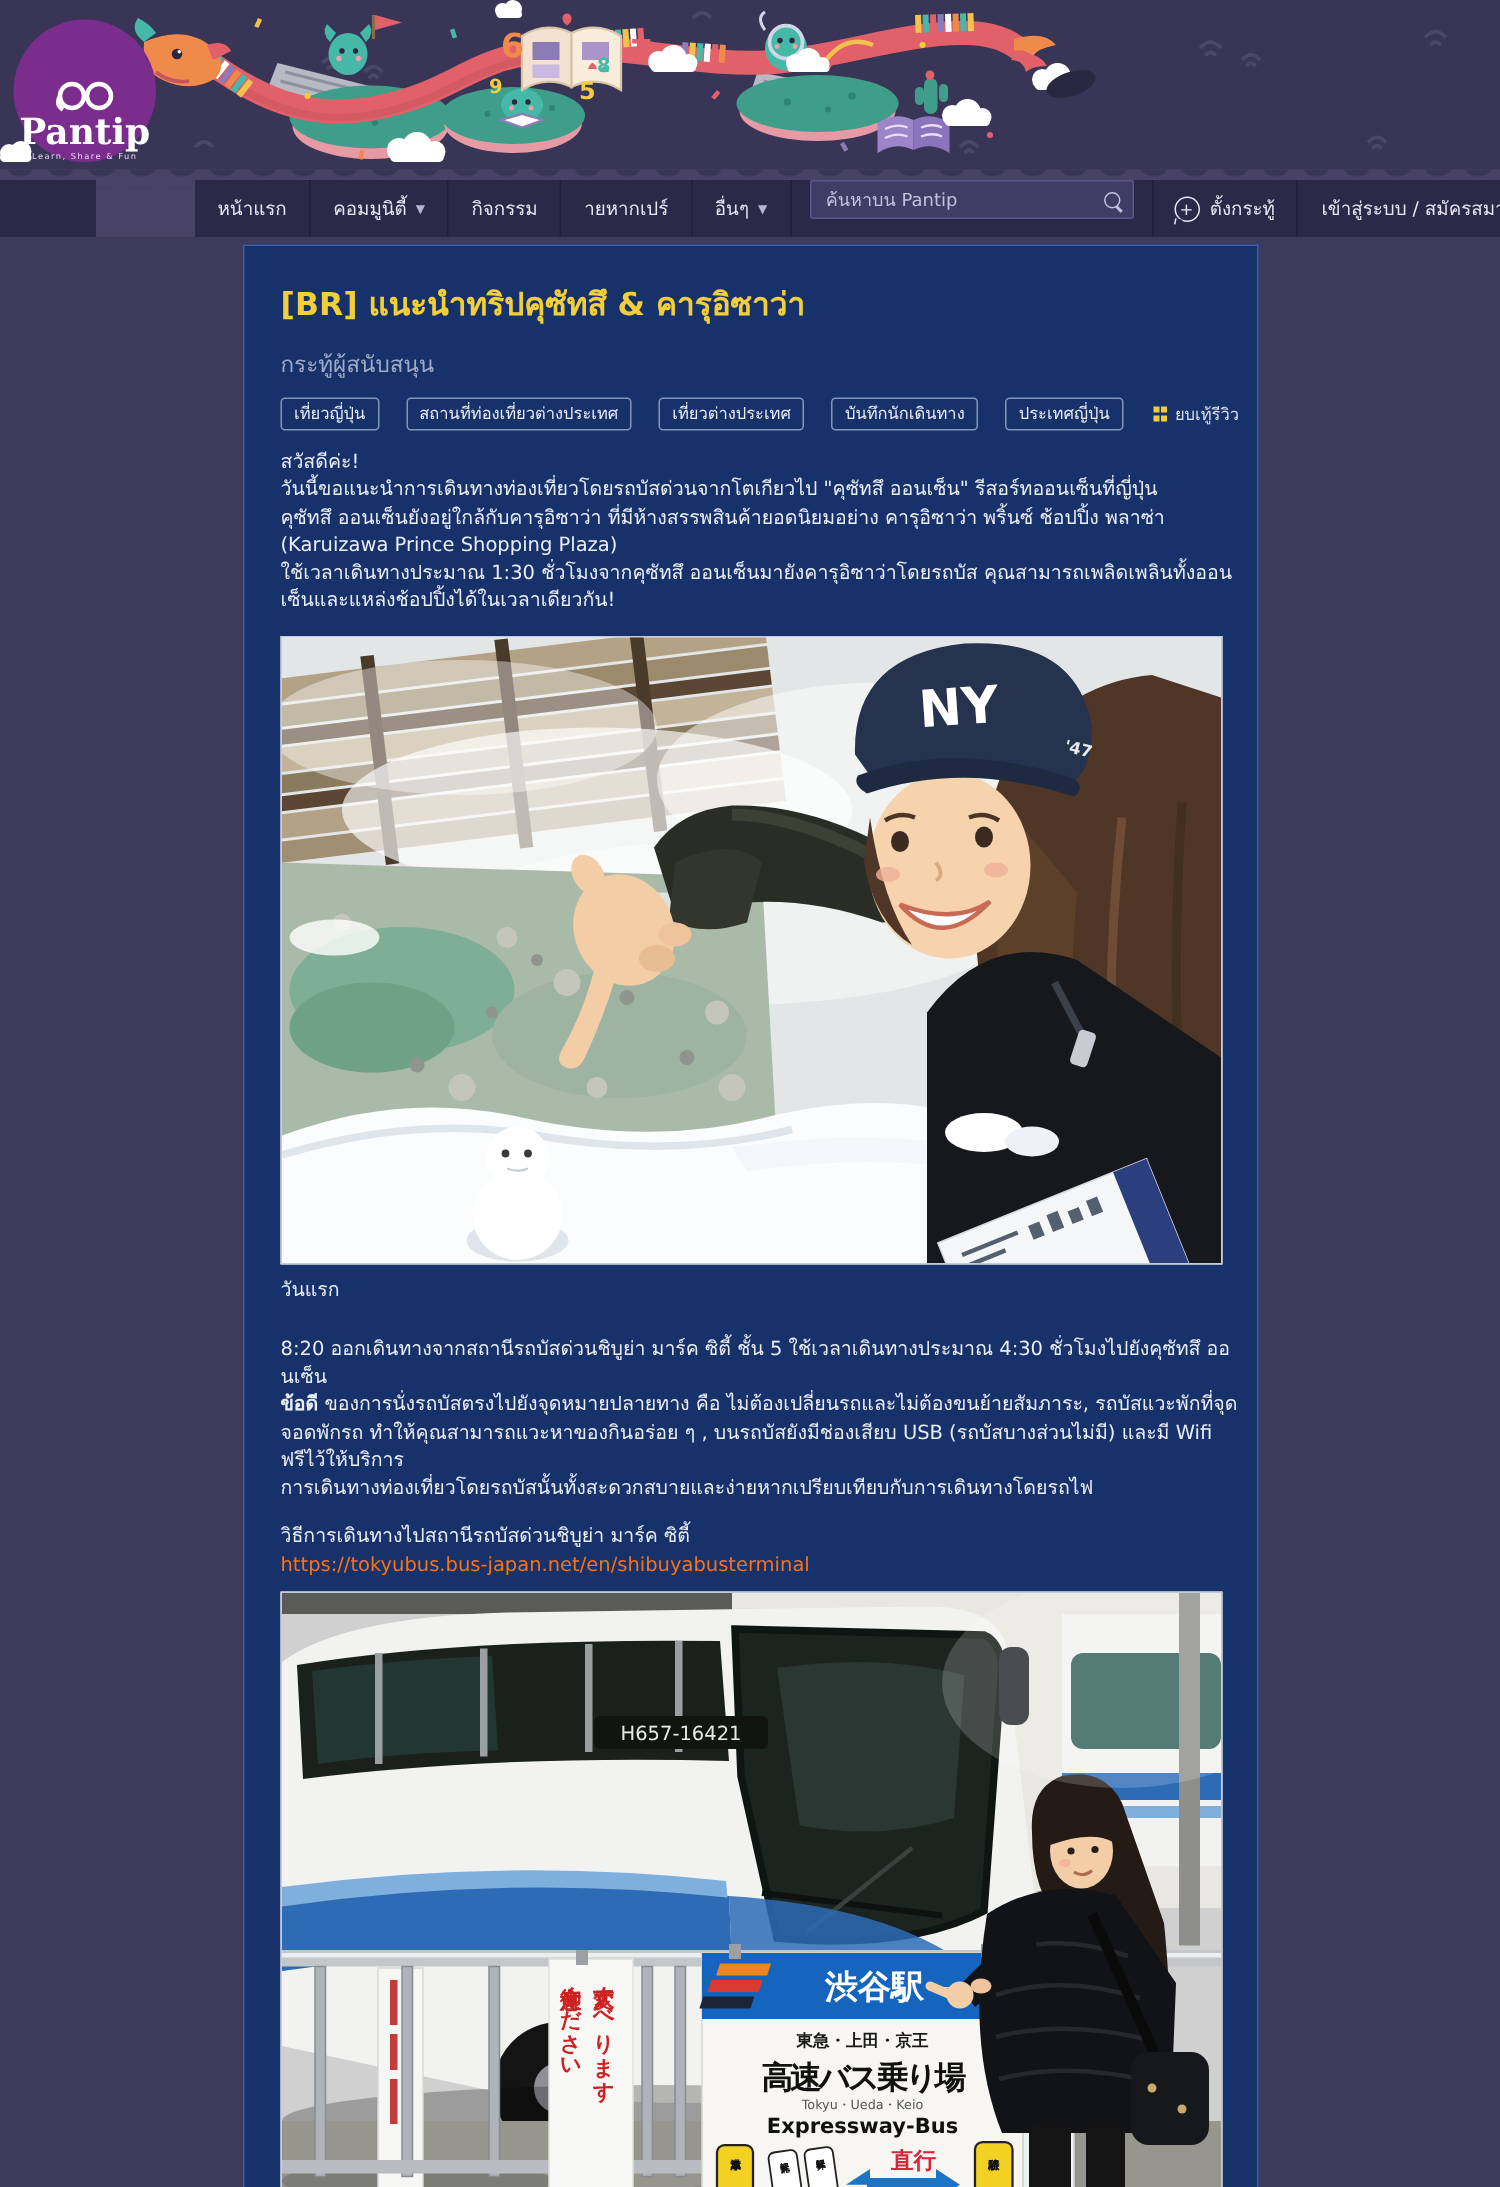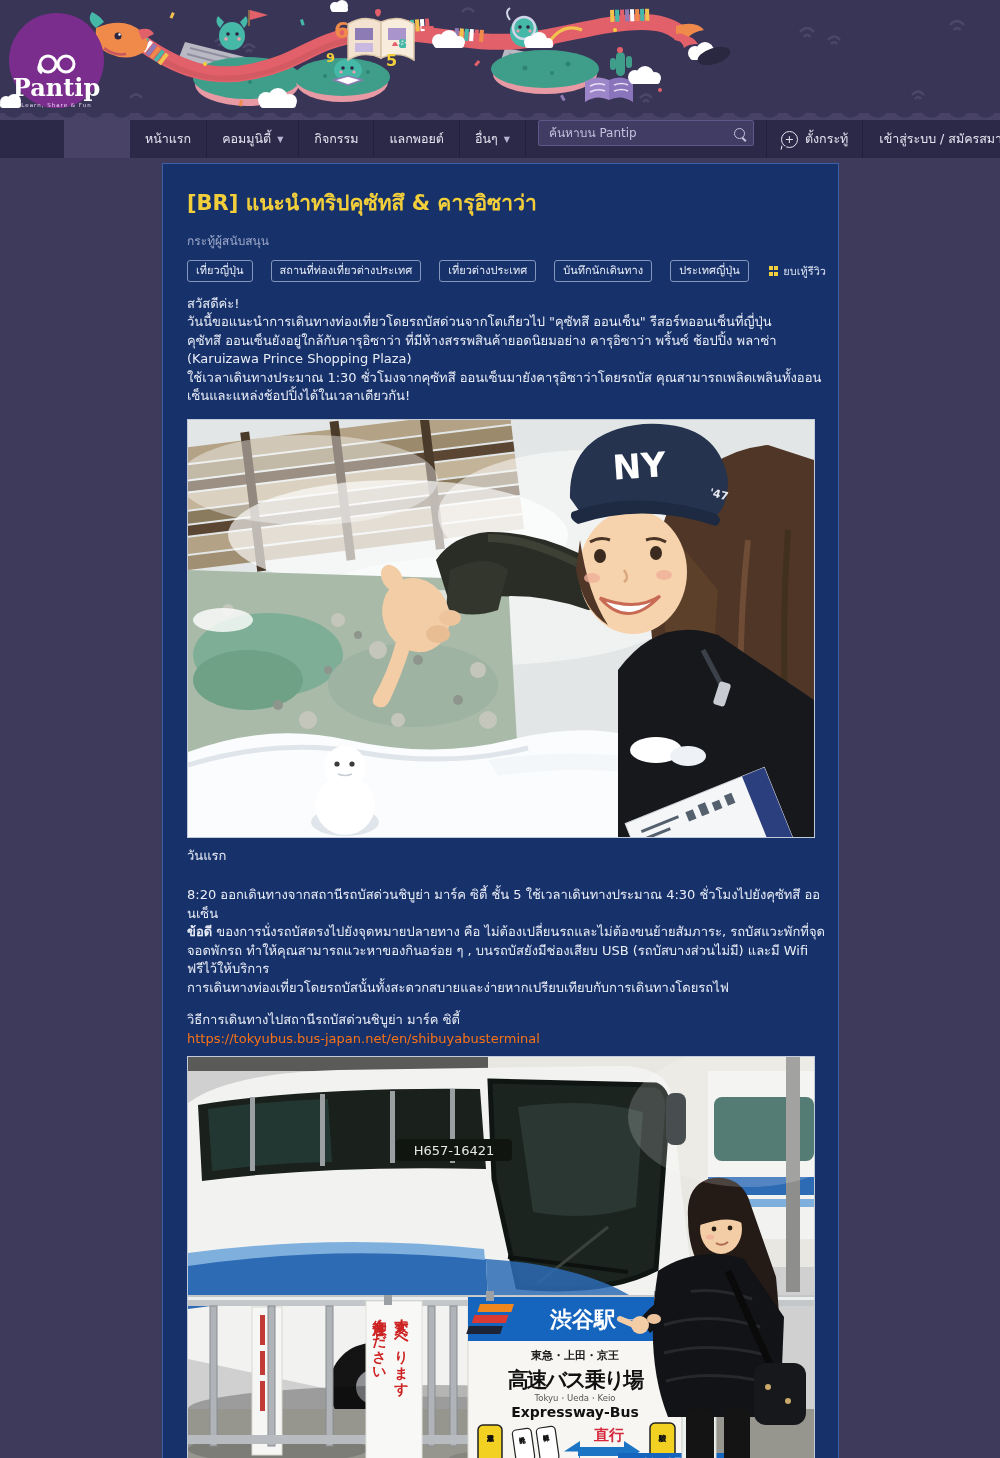--- a/index.html
+++ b/index.html
@@ -34,21 +34,21 @@
   .create{display:flex;align-items:center;gap:7px;padding:0 14px;border-right:1px solid #221f3e;color:#e7e5f2;font-size:12.5px;cursor:pointer;white-space:nowrap;}
   .plus-icon{position:relative;width:15px;height:15px;border:1.6px solid #e7e5f2;border-radius:50%;display:flex;align-items:center;justify-content:center;font-size:11px;line-height:1;color:#e7e5f2;}
   .plus-icon::after{content:"";position:absolute;left:-1px;bottom:-3px;width:4px;height:4px;background:#2c2948;border-left:1.6px solid #e7e5f2;transform:rotate(12deg);}
   .login{display:flex;align-items:center;padding:0 16px;font-size:12.5px;color:#e7e5f2;cursor:pointer;white-space:nowrap;}
 
   
   .page{position:absolute;left:0;top:158px;width:1000px;height:1300px;background:#3e3a5b;}
   .panel{position:absolute;left:162px;top:5px;width:677px;height:1295px;background:#17316b;
          border:1px solid #3c60a8;border-bottom:none;box-sizing:border-box;padding:12px 12px 0 24px;}
   .post-title{color:#f2cf3a;font-size:21px;font-weight:bold;line-height:27px;}
-  .sponsor{font-size:12px;color:#9fabc9;margin-top:6px;}
+  .sponsor{font-size:15px;color:#9fabc9;margin-top:6px;}
   .tags-row{margin-top:10px;display:flex;align-items:center;gap:18px;}
   .tag{font-size:11px;color:#e7ecf7;border:1px solid #8395ba;border-radius:3px;padding:3px 8px;line-height:1.25;cursor:pointer;white-space:nowrap;}
   .review{margin-left:auto;display:flex;align-items:center;gap:5px;font-size:11px;color:#d9e0ef;cursor:pointer;}
   .sq-grid{display:grid;grid-template-columns:4px 4px;grid-template-rows:4px 4px;gap:1.5px;}
   .sq-grid span{background:#f2cf3a;}
   .body-text{font-size:13px;color:#e9edf6;line-height:18.5px;}
   .p-intro{margin-top:13px;}
   .photo{display:block;margin-top:13px;border:1px solid #c3cad9;background:#fff;cursor:pointer;}
   .caption{margin-top:9px;}
   .p-day{margin-top:21px;}
@@ -338,21 +338,21 @@
         <span>หน้าแรก</span>
       </div>
       <div class="nav-item">
         <span>คอมมูนิตี้</span>
         <span class="caret">▼</span>
       </div>
       <div class="nav-item">
         <span>กิจกรรม</span>
       </div>
       <div class="nav-item">
-        <span>แลกพอยต์</span>
+        <span>ายหากเปร์</span>
       </div>
       <div class="nav-item">
         <span>อื่นๆ</span>
         <span class="caret">▼</span>
       </div>
       <div class="search-wrap">
         <div class="search-box">
           <input type="text" placeholder="ค้นหาบน Pantip" style="">
           <span class="mag"></span>
         </div>

